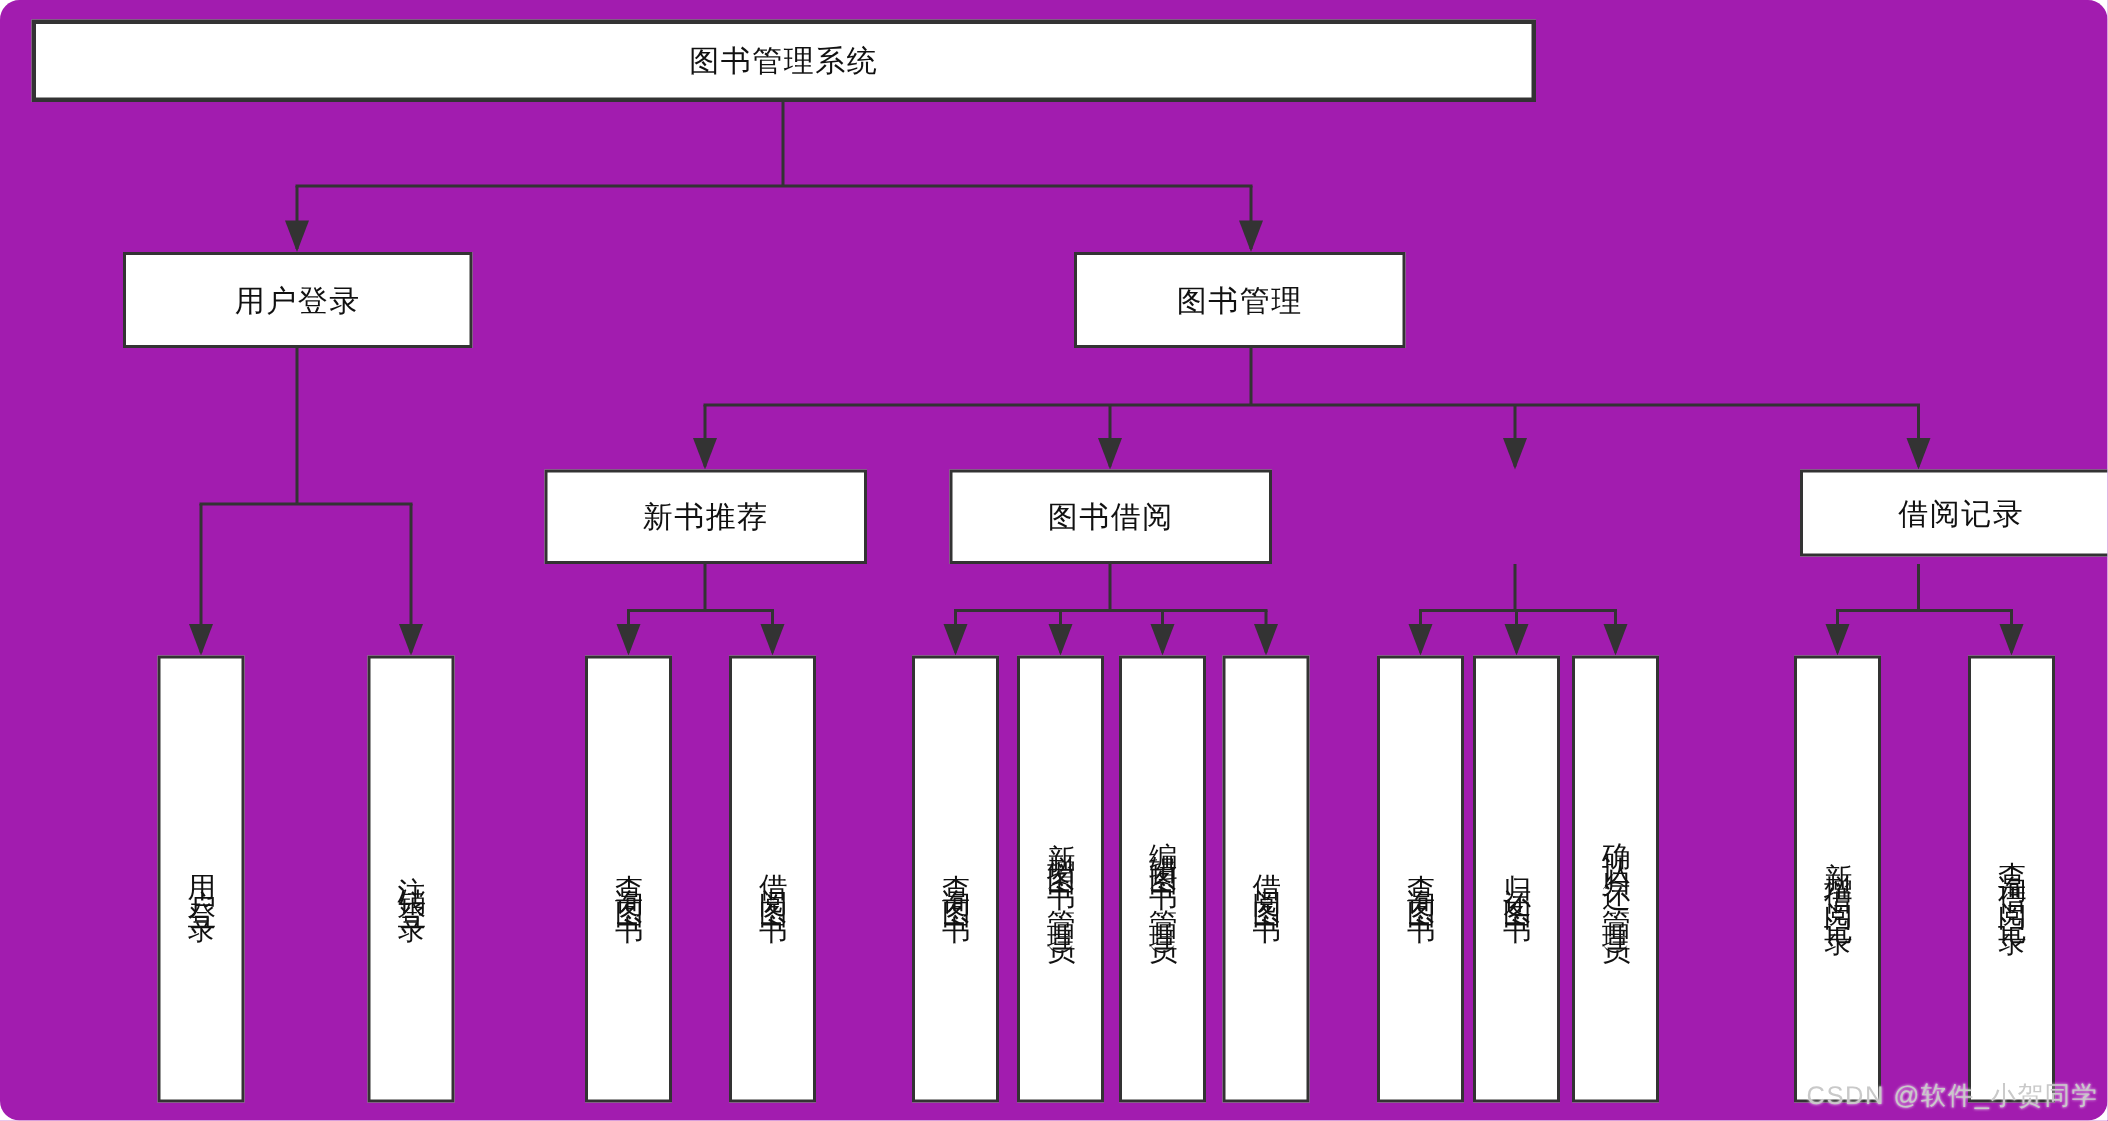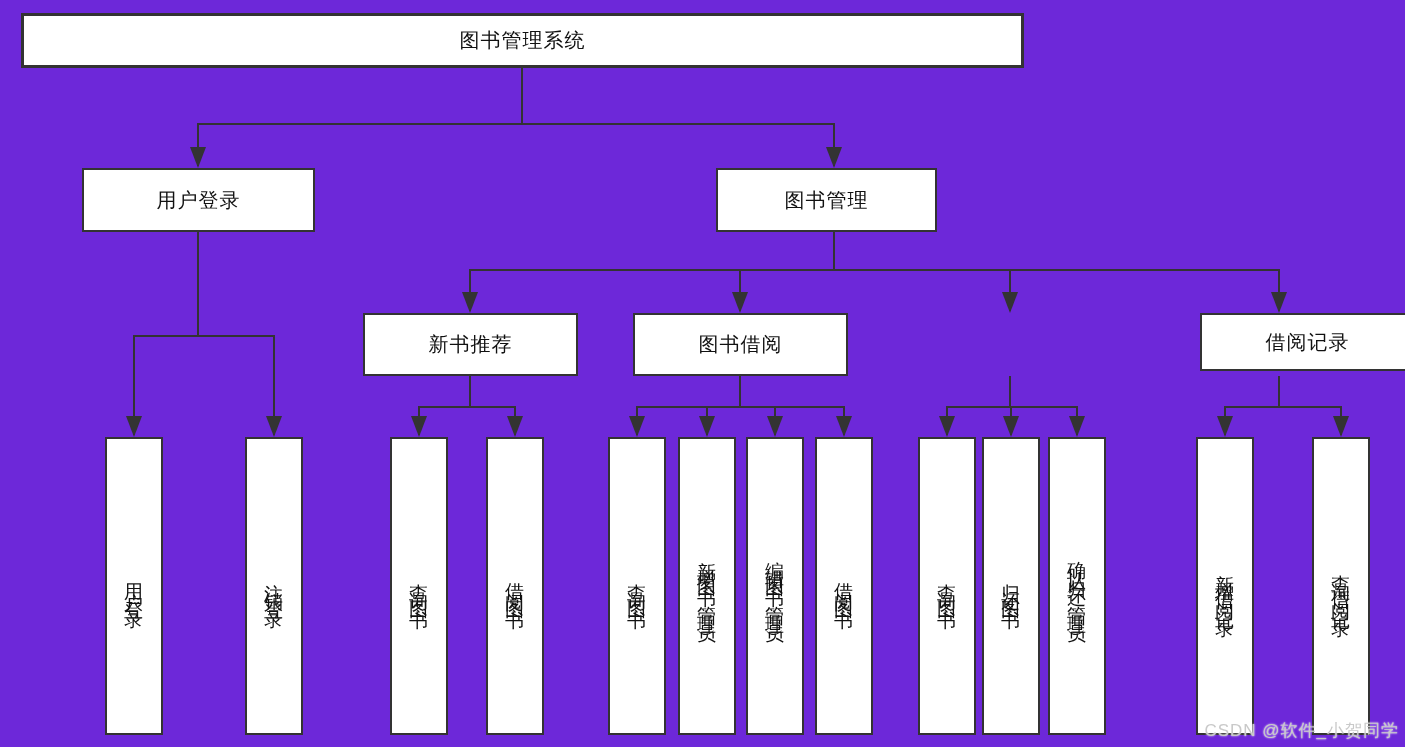--- a/index.html
+++ b/index.html
@@ -1,17 +1,17 @@
 <!DOCTYPE html>
 <html><head>
 <meta charset="utf-8">
 <style>
   html,body{margin:0;padding:0;background:#fff;}
   body{font-family:"Liberation Sans","DejaVu Sans",sans-serif;}
-  #canvas{position:relative;width:1405px;height:747px;background:#6d28d9;overflow:hidden;}
+  #canvas{position:relative;width:1405px;height:747px;background:#a21caf;overflow:hidden;border-radius:13px;}
   #wires{position:absolute;left:0;top:0;width:1405px;height:747px;}
   .hbox{
     position:absolute;box-sizing:border-box;border:2px solid #333;background:#fff;
     display:flex;align-items:center;justify-content:center;
     font-size:20px;color:#111;letter-spacing:1px;z-index:2;
   }
   .root{border-width:3px;}
   .vbox{
     position:absolute;box-sizing:border-box;border:2px solid #333;background:#fff;
     display:flex;align-items:center;justify-content:center;

